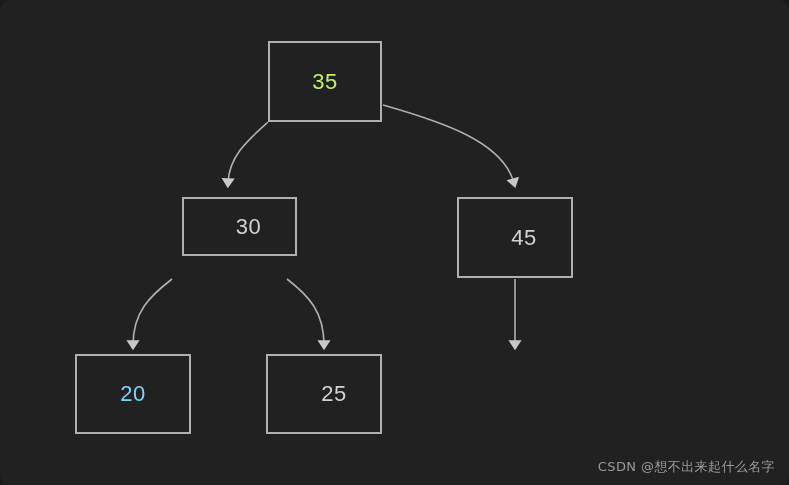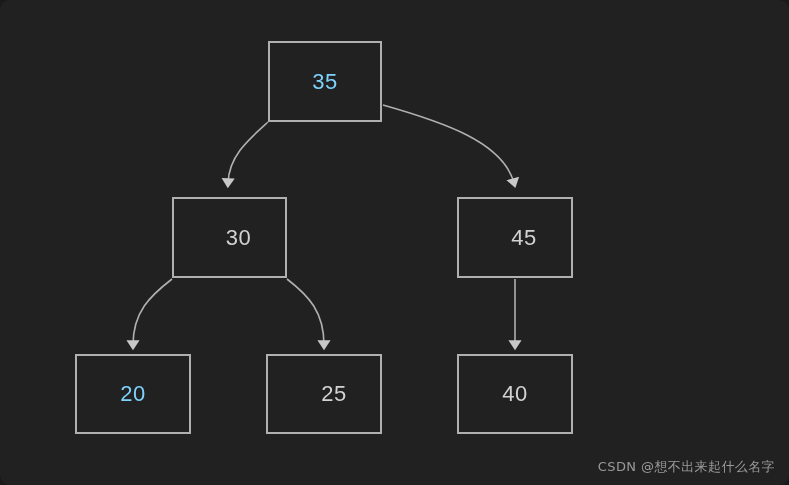--- a/index.html
+++ b/index.html
@@ -75,33 +75,30 @@
       </marker>
     </defs>
     <path fill="none" stroke="#b0b0b0" stroke-width="1.6" marker-end="url(#arrowhead)" d="M 268 122 C 248 140, 229 156, 228 183"></path>
     <path fill="none" stroke="#b0b0b0" stroke-width="1.6" marker-end="url(#arrowhead)" d="M 383 105 C 443 122, 503 142, 514 183"></path>
     <path fill="none" stroke="#b0b0b0" stroke-width="1.6" marker-end="url(#arrowhead)" d="M 172 279 C 150 296, 133 312, 133 345"></path>
     <path fill="none" stroke="#b0b0b0" stroke-width="1.6" marker-end="url(#arrowhead)" d="M 287 279 C 309 296, 324 312, 324 345"></path>
     <path fill="none" stroke="#b0b0b0" stroke-width="1.6" marker-end="url(#arrowhead)" d="M 515 279 L 515 345"></path>
   </svg>
 
   <div class="tree-node" style="left: 268px; top: 41px; width: 114px; height: 81px; border-color: rgb(176, 176, 176);">
-    <span class="node-label" style="color: #7dd3fc;">35</span>
+    <span class="node-label" style="color: #bef264;">35</span>
   </div>
-  <div class="tree-node" style="left: 172px; top: 197px; width: 115px; height: 81px; border-color: rgb(176, 176, 176);">
+  <div class="tree-node" style="left: 182px; top: 197px; width: 115px; height: 59px; border-color: rgb(176, 176, 176);">
     <span class="node-label shift-right" style="color: rgb(210, 210, 210);">30</span>
   </div>
   <div class="tree-node" style="left: 457px; top: 197px; width: 116px; height: 81px; border-color: rgb(176, 176, 176);">
     <span class="node-label shift-right" style="color: rgb(210, 210, 210);">45</span>
   </div>
   <div class="tree-node" style="left: 75px; top: 354px; width: 116px; height: 80px; border-color: rgb(176, 176, 176);">
     <span class="node-label" style="color: #7dd3fc;">20</span>
   </div>
   <div class="tree-node" style="left: 266px; top: 354px; width: 116px; height: 80px; border-color: rgb(176, 176, 176); padding-left: 20px;">
     <span class="node-label" style="color: rgb(210, 210, 210);">25</span>
   </div>
-  <div class="tree-node" style="left: 457px; top: 354px; width: 116px; height: 80px; border-color: rgb(176, 176, 176);">
-    <span class="node-label" style="color: rgb(210, 210, 210);">40</span>
-  </div>
 
   <div id="watermark">CSDN @想不出来起什么名字</div>
 
 </div>
 
 </body></html>

